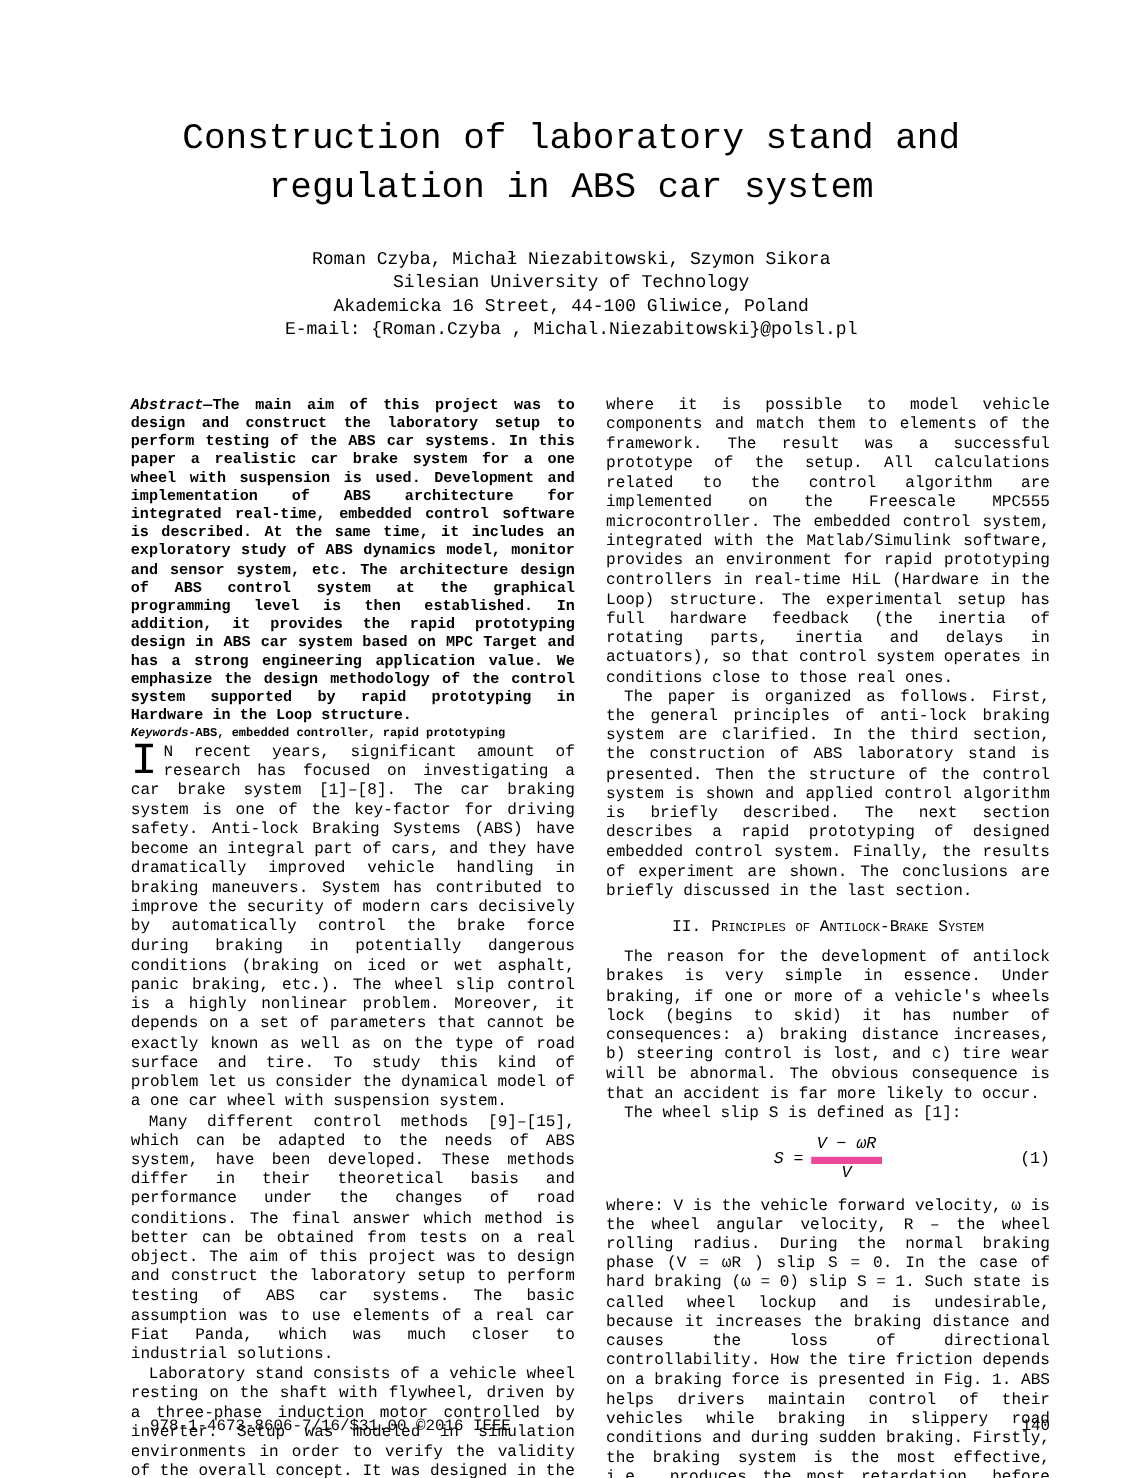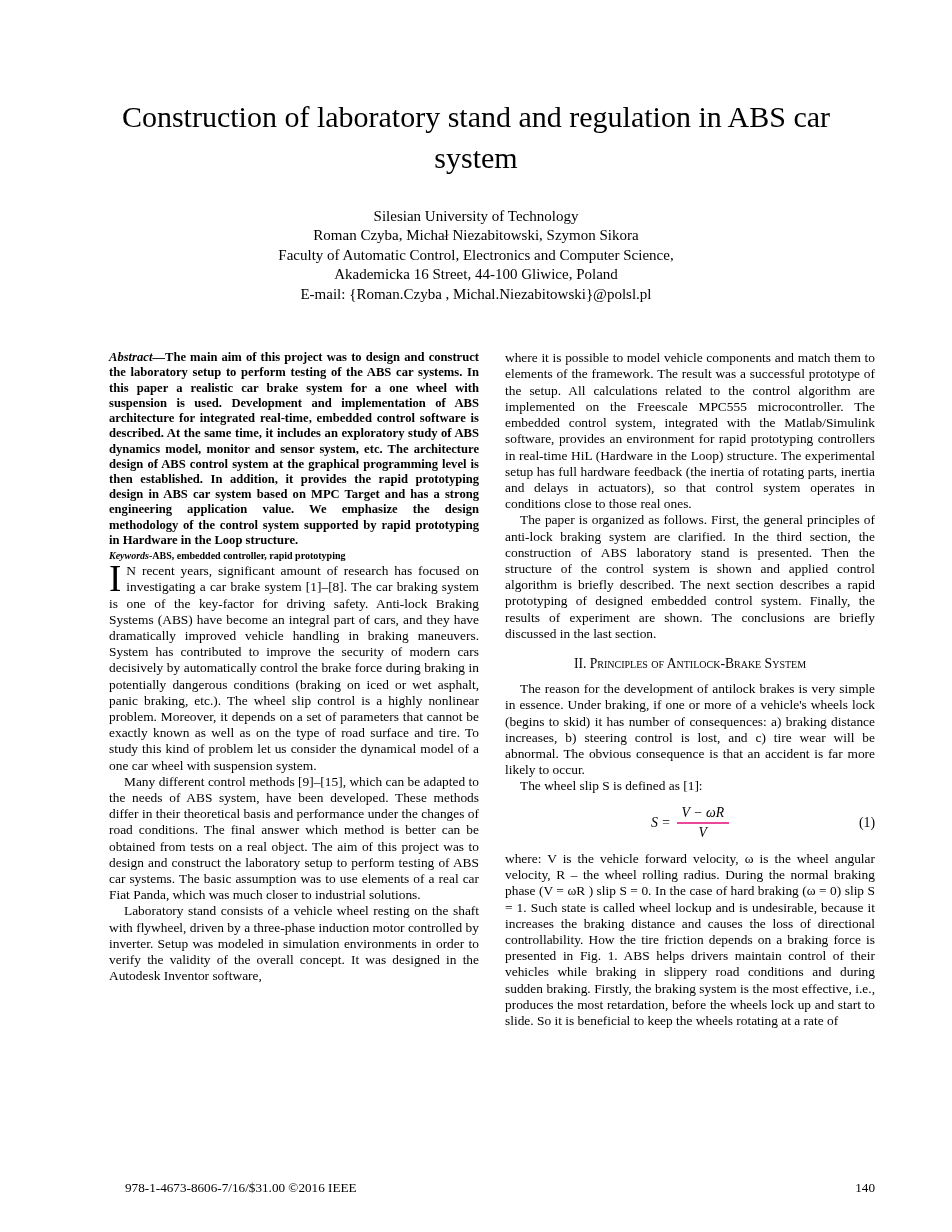--- a/index.html
+++ b/index.html
@@ -7,21 +7,21 @@
     padding: 0;
     background: #ffffff;
   }
   .page {
     position: relative;
     width: 952px;
     height: 1232px;
     margin: 0 auto;
     background: #ffffff;
     color: #000000;
-    font-family: Liberation Serif, serif;
+    font-family: Liberation Mono, monospace;
     box-sizing: border-box;
     padding: 96px 77px 0 77px;
     overflow: hidden;
   }
   .paper-title {
     font-size: 30px;
     font-weight: 400;
     text-align: center;
     line-height: 1.38;
     margin: 0 auto 28px auto;
@@ -102,21 +102,21 @@
     gap: 6px;
     font-style: italic;
   }
   .frac {
     display: inline-flex;
     flex-direction: column;
     text-align: center;
     vertical-align: middle;
   }
   .frac .num {
-    border-bottom: 2px solid #ec4899;
+    border-bottom: 6px solid #ec4899;
     padding: 0 5px 1px 5px;
   }
   .frac .den {
     padding-top: 1px;
   }
   .eq-number {
     position: absolute;
     right: 0;
     top: 50%;
     transform: translateY(-50%);
@@ -134,23 +134,22 @@
   }
 </style>
 </head>
 <body>
 
 <div class="page">
 
   <h1 class="paper-title">Construction of laboratory stand and regulation in ABS car system</h1>
 
   <div class="author-block">
+    <div>Roman Czyba, Michał Niezabitowski, Szymon Sikora</div>
     <div>Silesian University of Technology</div>
-    <div>Roman Czyba, Michał Niezabitowski, Szymon Sikora</div>
-    <div>Faculty of Automatic Control, Electronics and Computer Science,</div>
     <div>Akademicka 16 Street, 44-100 Gliwice, Poland</div>
     <div>E-mail: {Roman.Czyba , Michal.Niezabitowski}@polsl.pl</div>
   </div>
 
   <div class="columns">
 
     <div class="col">
       <p class="abstract no-indent"><span class="abstract-label">Abstract—</span><span>The main aim of this project was to design and construct the laboratory setup to perform testing of the ABS car systems. In this paper a realistic car brake system for a one wheel with suspension is used. Development and implementation of ABS architecture for integrated real-time, embedded control software is described. At the same time, it includes an exploratory study of ABS dynamics model, monitor and sensor system, etc. The architecture design of ABS control system at the graphical programming level is then established. In addition, it provides the rapid prototyping design in ABS car system based on MPC Target and has a strong engineering application value. We emphasize the design methodology of the control system supported by rapid prototyping in Hardware in the Loop structure.</span></p>
 
       <p class="keywords no-indent"><span class="keywords-label">Keywords</span><span>-ABS, embedded controller, rapid prototyping</span></p>

